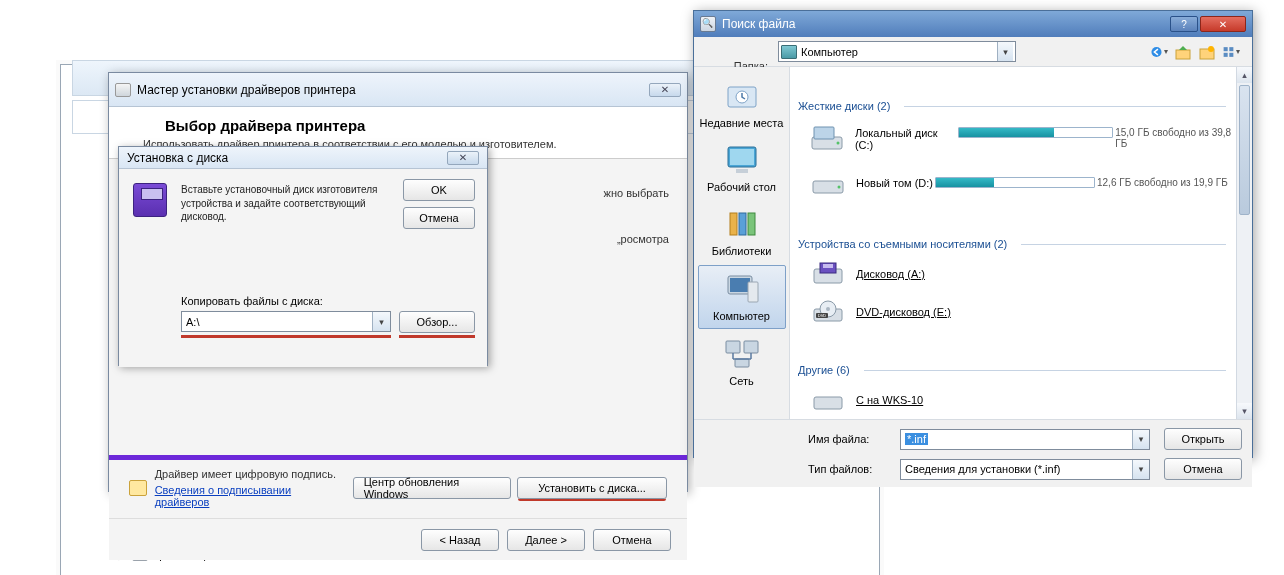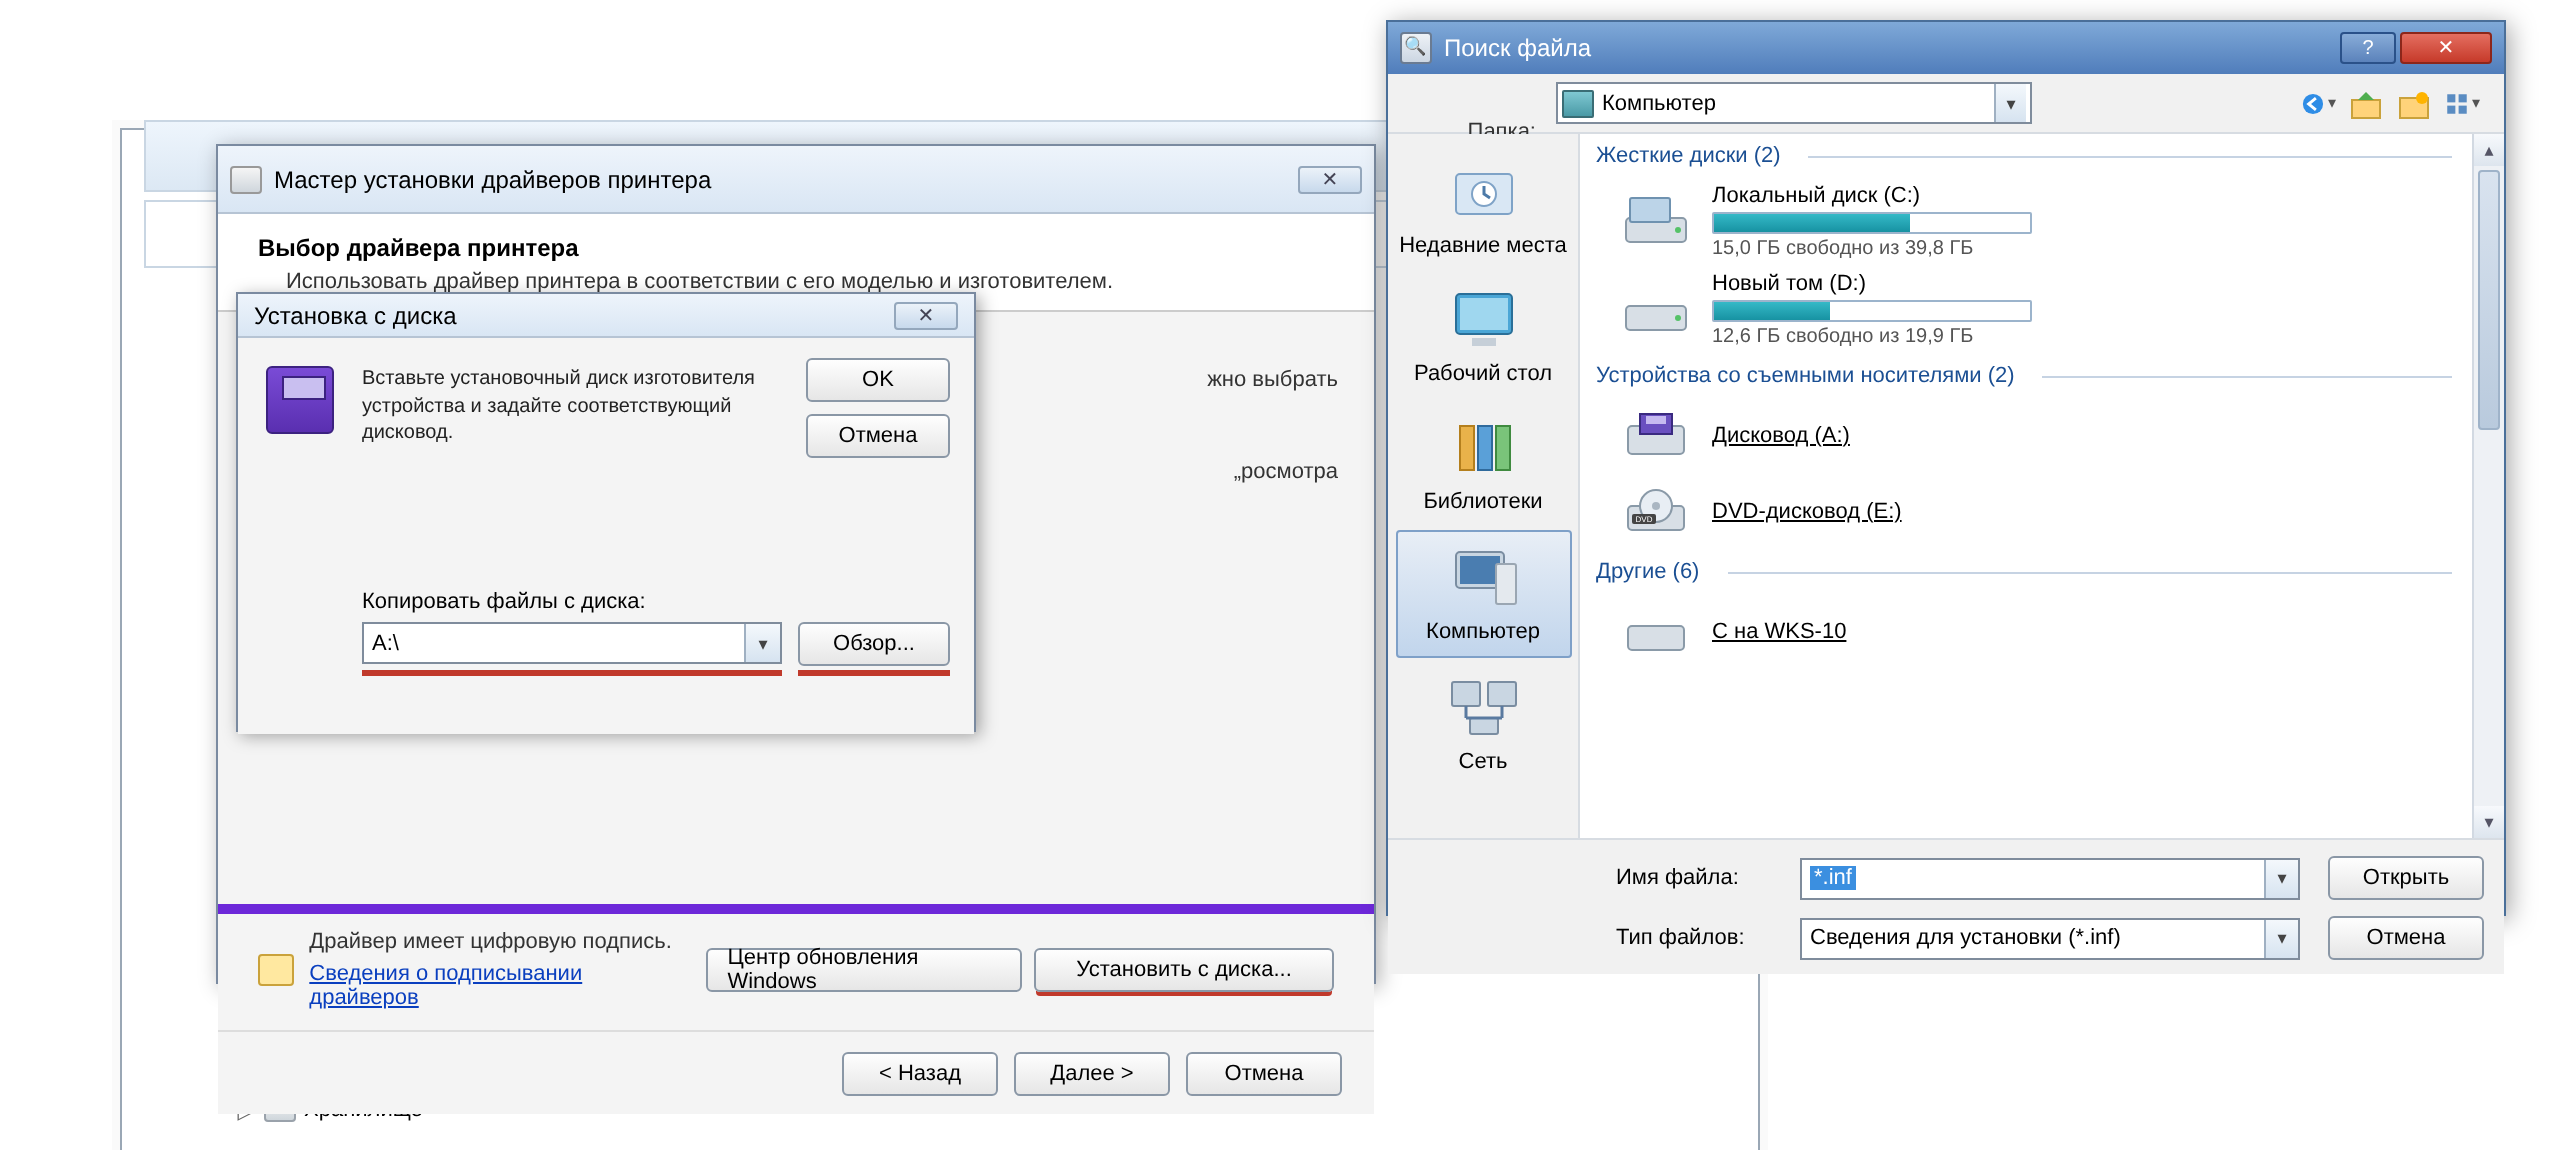--- a/index.html
+++ b/index.html
@@ -67,21 +67,21 @@
     background: linear-gradient(#ebf2f9,#c7d9ec);
     border:1px solid #94a7bc; border-radius:2px;
     display:flex; align-items:center; justify-content:center;
     font-size:10px; color:#445;
   }
   .wiz-header {
     padding:10px 20px 8px 20px;
     border-bottom:1px solid #ccc;
     background:#fff;
   }
-  .wiz-header .h1 { font-weight:bold; font-size:12px; margin-bottom:4px;}
+  .wiz-header .h1 { font-weight:bold; font-size:15px; margin-bottom:4px;margin-left:36px;}
   .wiz-header .sub { font-size:11px; color:#333; margin-left:14px;}
   .wiz-body {
     background:#f4f4f4;
     padding: 14px 20px;
     height: 296px;
     position:relative;
   }
   .wiz-body .hint-r1, .wiz-body .hint-r2 {
     position:absolute; right:18px; font-size:11px; color:#333;
   }
@@ -219,29 +219,29 @@
     display:flex; flex-direction:column; align-items:center; gap:4px; font-size:11px;
   }
   .place.sel { background:linear-gradient(#e8eef6,#c1d5ec); border:1px solid #7ea0c8;}
   .place .pi { width:40px; height:34px; display:flex; align-items:center; justify-content:center; font-size:26px; }
 
   .fdlg-list {
     flex:1; background:#fff; position:relative; overflow:hidden;
   }
   .grp-header {
     display:flex; align-items:center; gap:6px; height:22px; padding:0 8px;
-    color:#1b4f93; font-size:11px;
+    color:#1b4f93; font-size:11px;margin-top:28px;
   }
   .grp-header .line { flex:1; height:1px; background:#c6d3e3; margin-left:8px;}
   .grp-header .chev { color:#1b4f93; font-size:10px; margin-left:6px;}
   .drive-row {
     display:flex; align-items:center; gap:10px; padding:4px 10px 4px 20px; height:44px;
   }
   .drive-row .dicon { width:36px; height:30px; display:flex; align-items:center; justify-content:center; font-size:24px;}
-  .drive-row .dtext { display:flex; flex-direction:column; gap:2px; }
+  .drive-row .dtext { display:flex; flex-direction:row; gap:2px; }
   .drive-row .dname { font-size:11px; }
   .drive-row .bar { width:160px; height:11px; border:1px solid #9cb4cc; background:#fff; position:relative; border-radius:1px;}
   .drive-row .bar .fill { position:absolute; left:0; top:0; height:100%; background:linear-gradient(#35b9c7,#1792a2);}
   .drive-row .free { font-size:10px; color:#555;}
   .simple-row {
     display:flex; align-items:center; gap:10px; padding:4px 10px 4px 20px; height:38px;text-decoration:underline;
   }
   .simple-row .dicon { width:36px; height:30px; display:flex; align-items:center; justify-content:center; font-size:22px;}
   .simple-row .dname { font-size:11px;}
   .fdlg-list .scroll { position:absolute; right:0; top:0; width:16px; height:100%; background:#eef1f5; border-left:1px solid #d2d9e2;}

